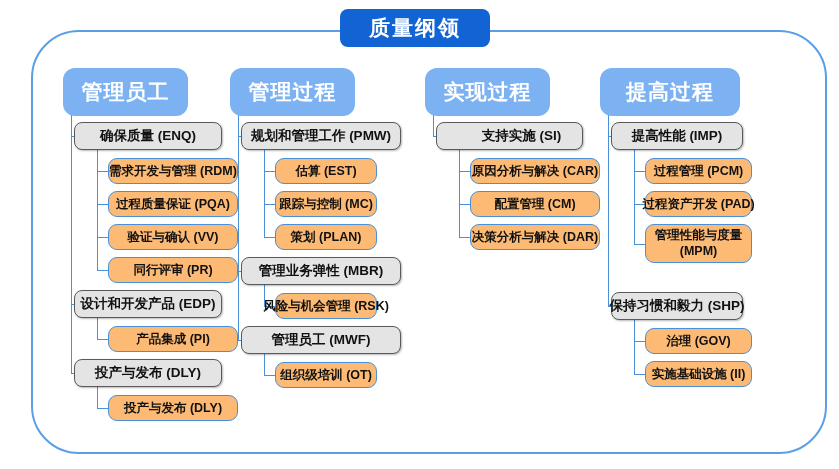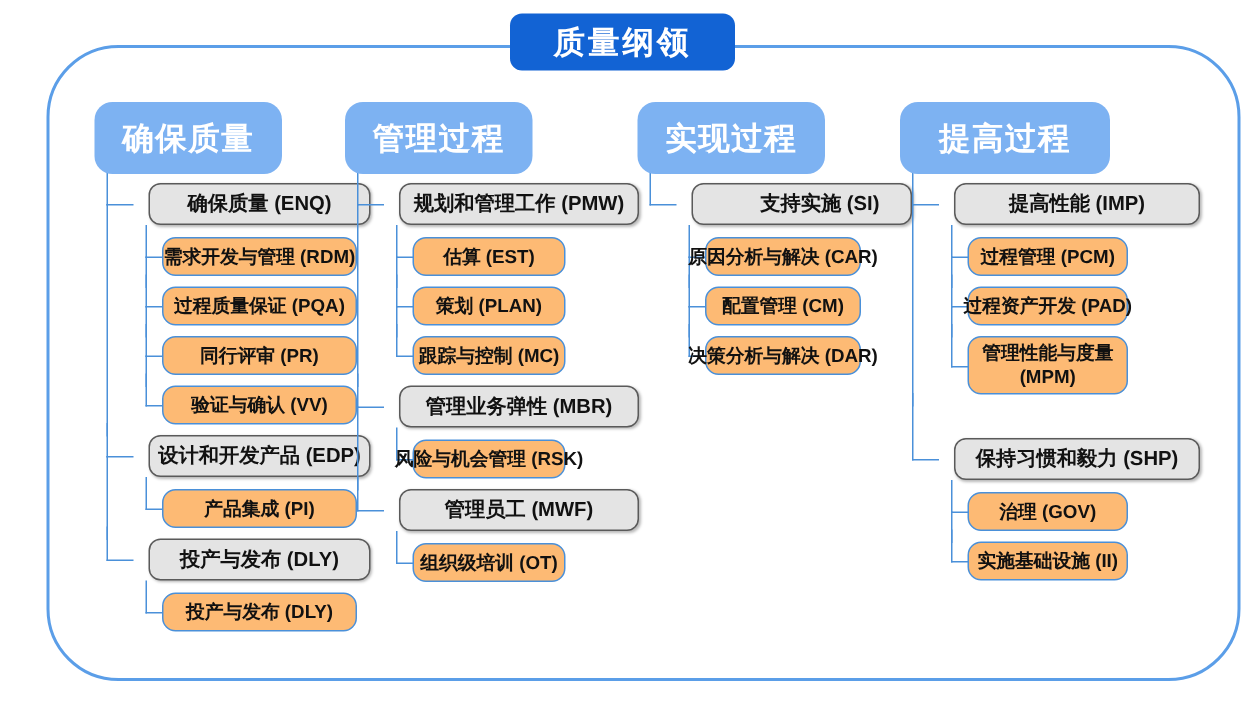--- a/index.html
+++ b/index.html
@@ -73,40 +73,40 @@
   .group.gap-lg::before{top:-30px;height:44px;}
   .node{
     position:relative;z-index:2;
     display:flex;align-items:center;justify-content:center;
     text-align:center;
     color:var(--node-text);
     font-weight:bold;
     white-space:nowrap;
   }
   .n2{
-    margin-left:36px;height:28px;
+    margin-left:11px;height:28px;
     font-size:13.5px;
     background:var(--gray-node-bg);
     border:1.6px solid var(--gray-node-border);
     border-radius:8px;
     box-shadow:1px 1px 2px rgba(0,0,0,0.28);
   }
   .n3{
     min-height:26px;
     font-size:12.5px;
     background:#fdba74;
     border:1.5px solid var(--white-node-border);
     border-radius:9px;
     text-align:center;
   }
   .n3.wrap{white-space:normal;line-height:1.25;padding:3px 2px;}
   .c1 .n2{width:148px;} .c1 .n3{width:130px;}
   .c2 .n2{width:160px;} .c2 .n3{width:102px;}
-  .c3 .n2{width:147px;padding-left:24px;} .c3 .n3{width:104px;}
-  .c4 .n2{width:164px;} .c4 .n3{width:107px;}
+  .c3 .n2{width:147px;padding-left:24px;} .c3 .n3{width:130px;}
+  .c4 .n2{width:132px;} .c4 .n3{width:107px;}
   .children{margin-left:45px;margin-top:8px;position:relative;}
   .child{position:relative;margin-bottom:7px;}
   .child:last-child{margin-bottom:0;}
   .child::before{
     content:'';position:absolute;left:-11px;top:-8px;
     width:11px;height:calc(50% + 8px);
     border-left:1.5px solid var(--connector);
     border-bottom:1.5px solid var(--connector);
   }
   .child:not(:last-child)::after{
@@ -115,36 +115,36 @@
   }
 </style>
 </head>
 <body>
 
 <div class="frame"></div>
 
 <div class="title">质量纲领</div>
 
 <div class="column c1">
-  <div class="col-header">确保质量</div>
+  <div class="col-header">管理员工</div>
   <div class="groups">
     <div class="group">
       <div class="node n2">确保质量 (ENQ)</div>
       <div class="children">
         <div class="child">
             <div class="node n3">需求开发与管理 (RDM)</div>
           </div>
         <div class="child">
             <div class="node n3">过程质量保证 (PQA)</div>
           </div>
         <div class="child">
+            <div class="node n3">验证与确认 (VV)</div>
+          </div>
+        <div class="child">
             <div class="node n3">同行评审 (PR)</div>
-          </div>
-        <div class="child">
-            <div class="node n3">验证与确认 (VV)</div>
           </div>
       </div>
     </div>
     <div class="group">
       <div class="node n2">设计和开发产品 (EDP)</div>
       <div class="children">
         <div class="child">
             <div class="node n3">产品集成 (PI)</div>
           </div>
       </div>
@@ -163,24 +163,24 @@
 <div class="column c2">
   <div class="col-header">管理过程</div>
   <div class="groups">
     <div class="group">
       <div class="node n2">规划和管理工作 (PMW)</div>
       <div class="children">
         <div class="child">
             <div class="node n3">估算 (EST)</div>
           </div>
         <div class="child">
+            <div class="node n3">跟踪与控制 (MC)</div>
+          </div>
+        <div class="child">
             <div class="node n3">策划 (PLAN)</div>
-          </div>
-        <div class="child">
-            <div class="node n3">跟踪与控制 (MC)</div>
           </div>
       </div>
     </div>
     <div class="group">
       <div class="node n2">管理业务弹性 (MBR)</div>
       <div class="children">
         <div class="child">
             <div class="node n3">风险与机会管理 (RSK)</div>
           </div>
       </div>

